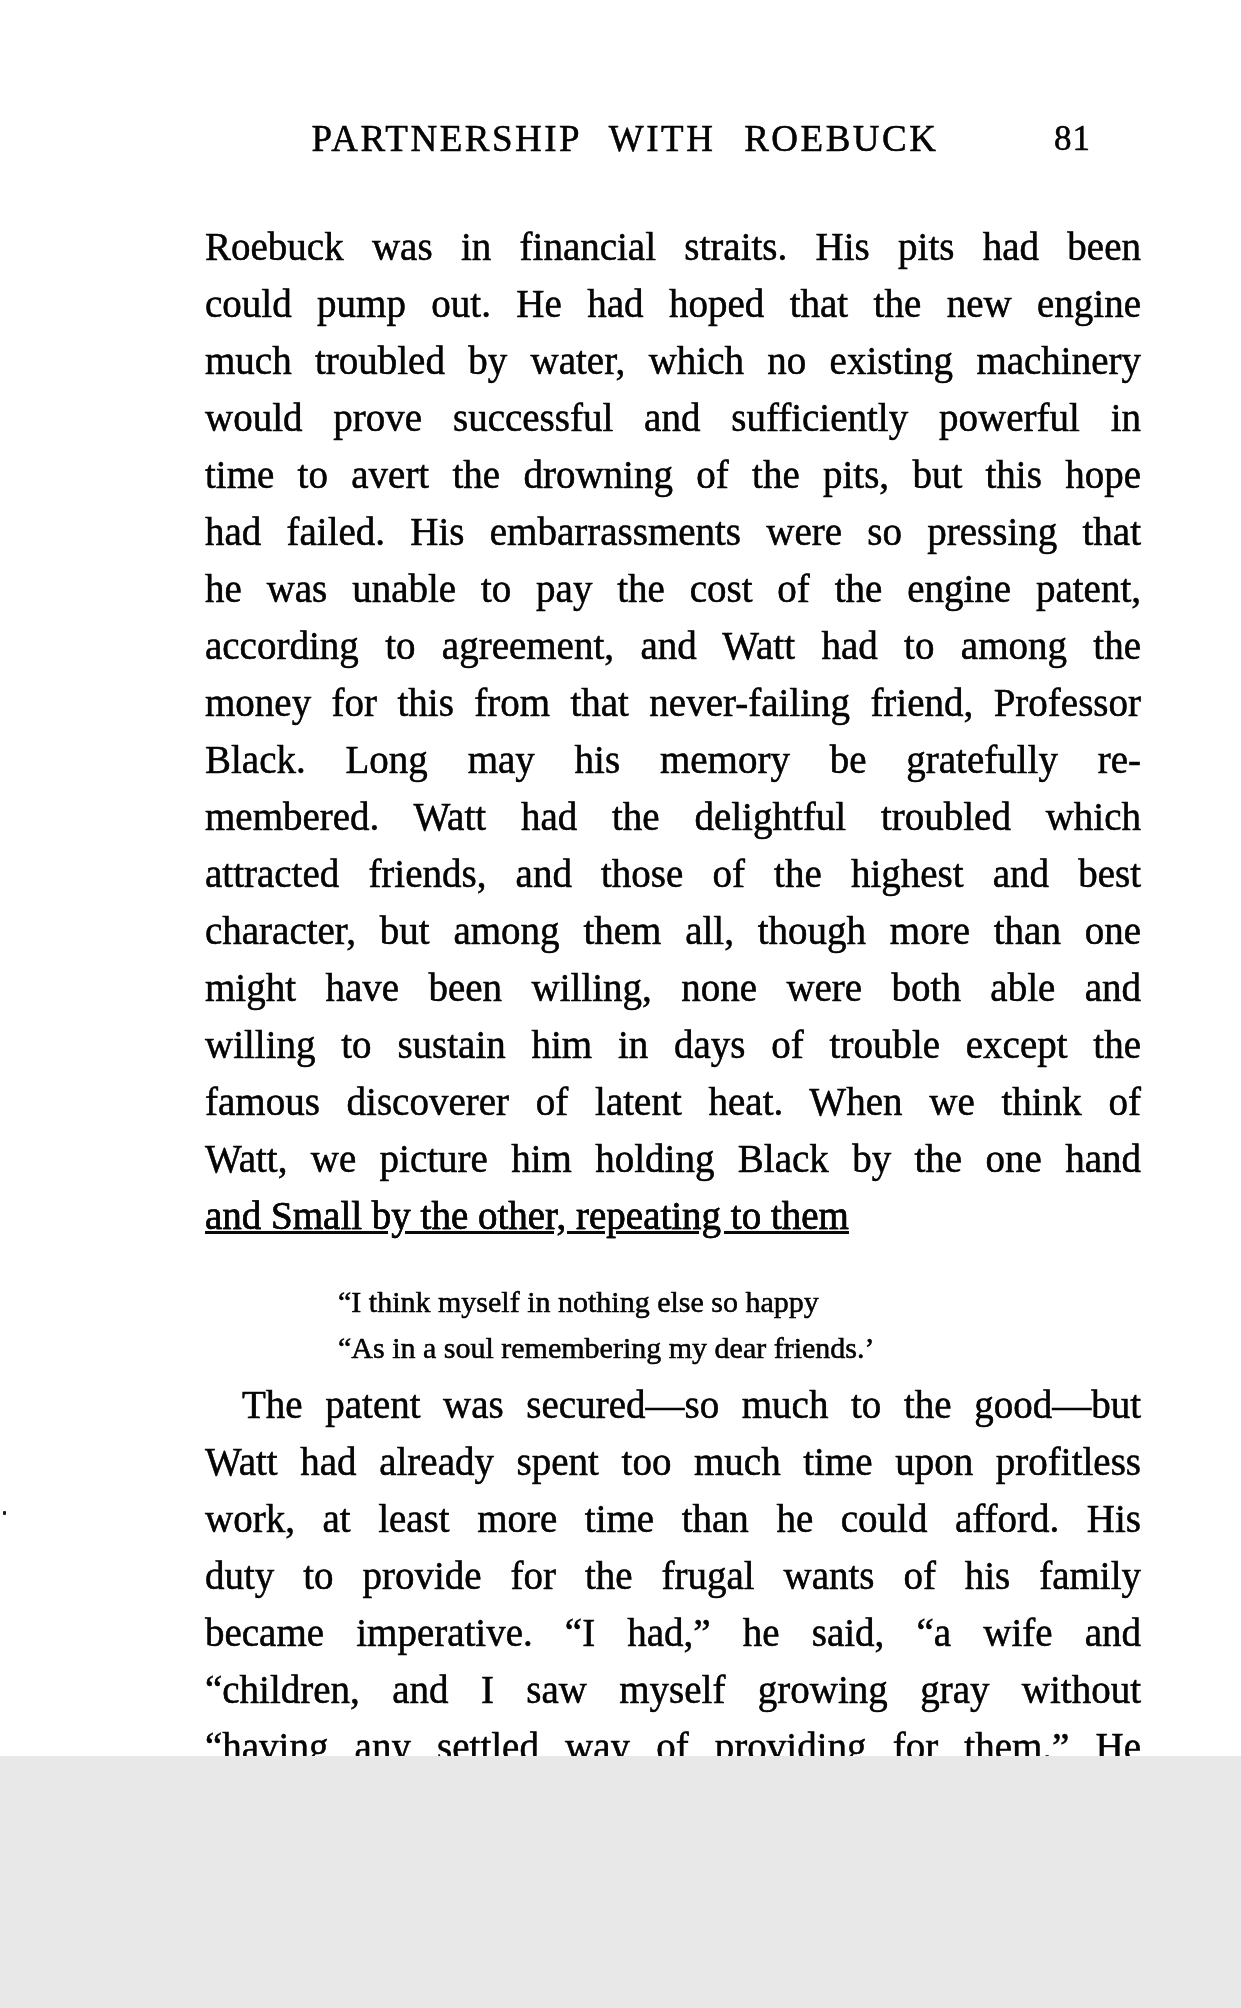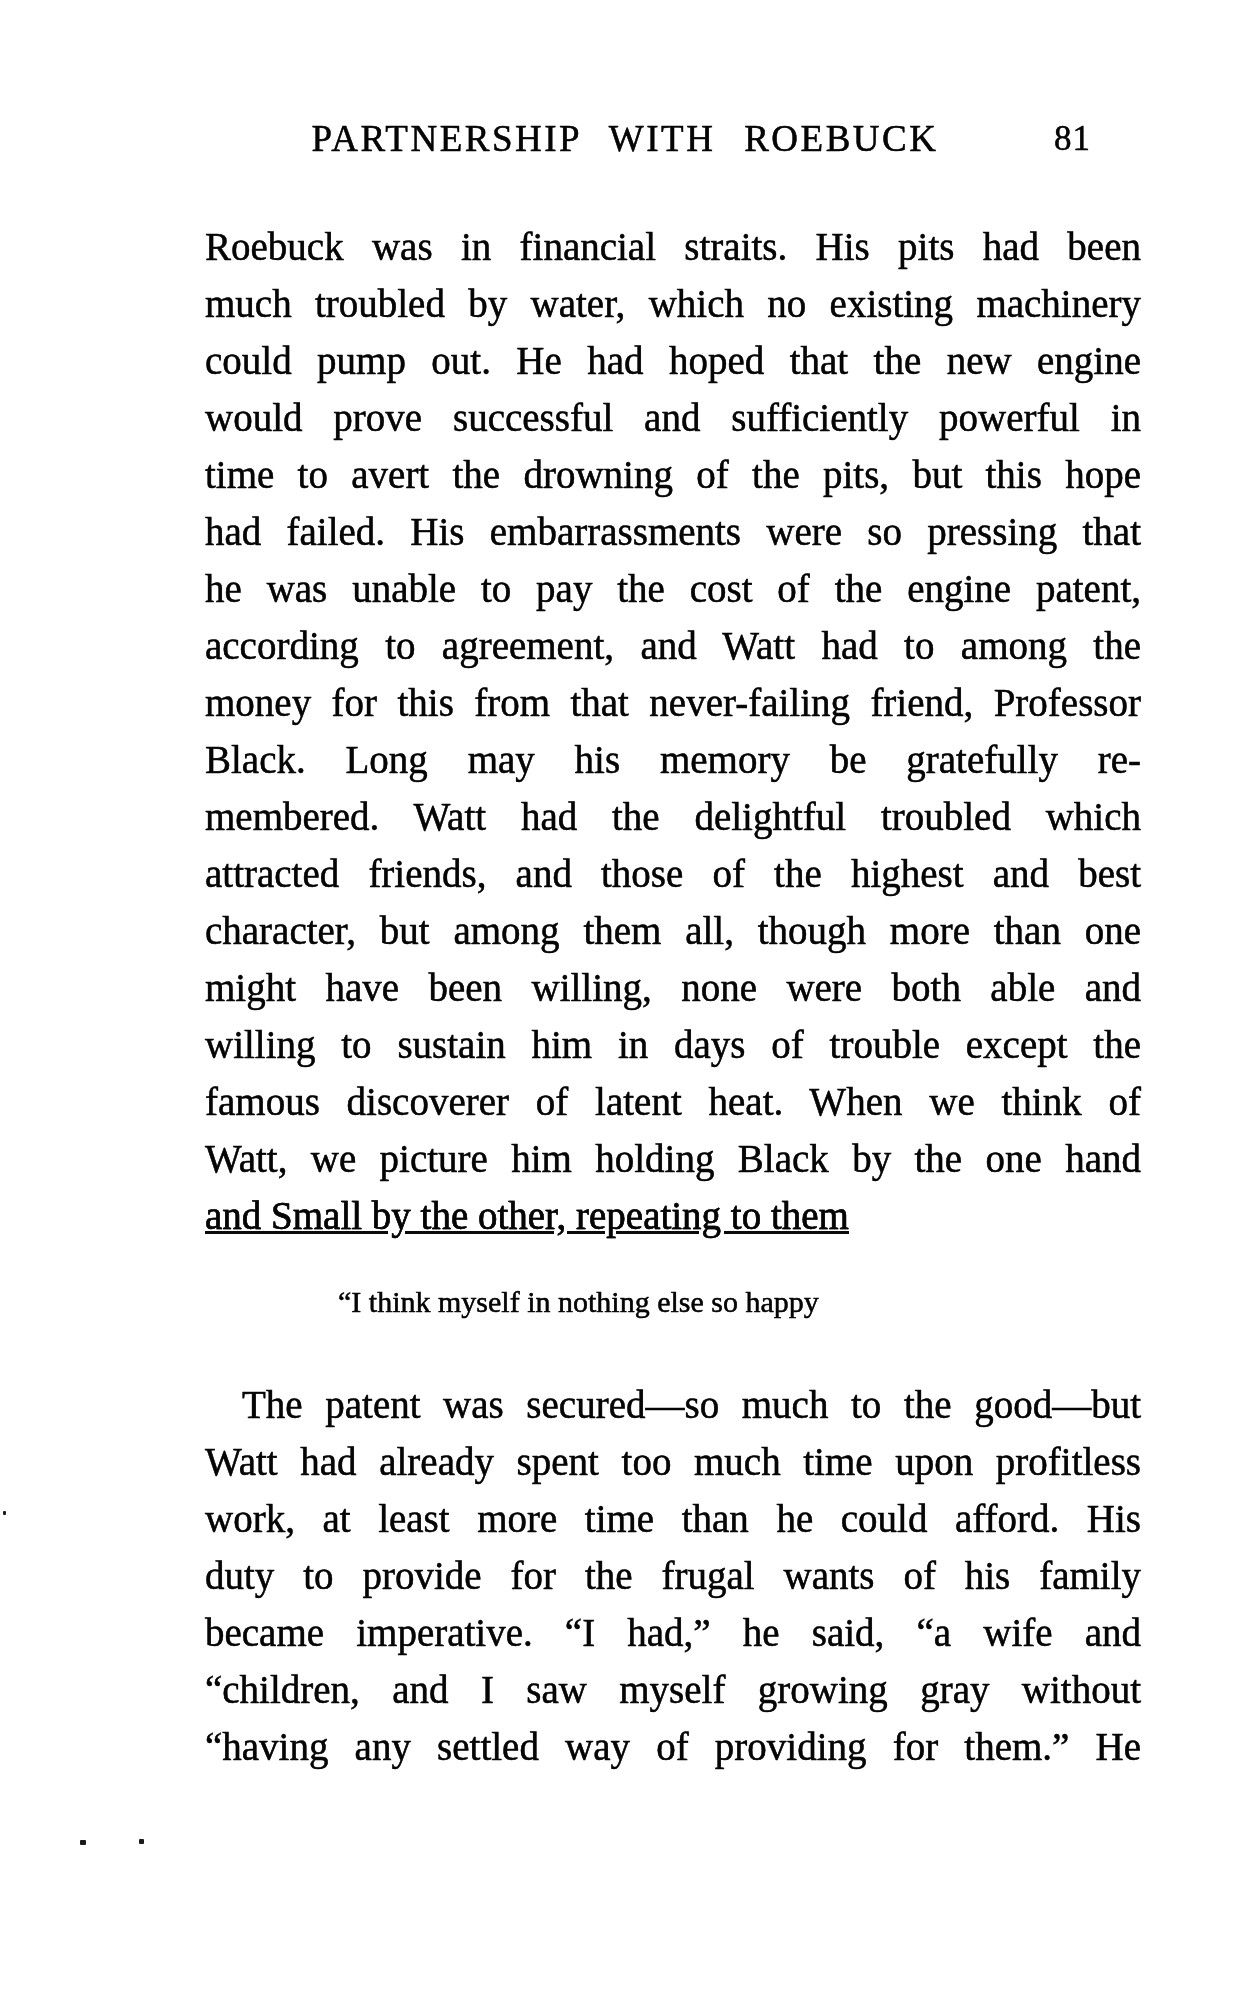--- a/index.html
+++ b/index.html
@@ -3,21 +3,21 @@
 <meta charset="utf-8">
 <style>
   html, body {
     margin: 0;
     padding: 0;
     background: #e8e8e8;
   }
   .page {
     position: relative;
     width: 1241px;
-    height: 2008px;
+    height: 1756px;
     background: #ffffff;
     overflow: hidden;
     font-family: "Liberation Serif", "DejaVu Serif", serif;
     color: #050505;
   }
   
   .ink {
     -webkit-text-stroke: 0.45px #0a0a0a;
     text-shadow: 0 0 0.4px rgba(0,0,0,0.55);
   }
@@ -92,41 +92,42 @@
 
 <div class="page">
 
   <div class="running-header">
     <span class="running-title ink">PARTNERSHIP WITH ROEBUCK</span>
     <span class="running-pageno ink">81</span>
   </div>
 
   <div class="text-column para-1 ink">
     <div class="bodyline">Roebuck was in financial straits.  His pits had been</div>
+    <div class="bodyline">could pump out.  He had hoped that the new engine</div>
     <div class="bodyline">much troubled by water, which no existing machinery</div>
-    <div class="bodyline">could pump out.  He had hoped that the new engine</div>
     <div class="bodyline">would prove successful and sufficiently powerful in</div>
     <div class="bodyline">time to avert the drowning of the pits, but this hope</div>
     <div class="bodyline">had failed.  His embarrassments were so pressing that</div>
     <div class="bodyline">he was unable to pay the cost of the engine patent,</div>
     <div class="bodyline">according to agreement, and Watt had to among the</div>
     <div class="bodyline">money for this from that never-failing friend, Professor</div>
     <div class="bodyline">Black.  Long may his memory be gratefully re-</div>
     <div class="bodyline">membered.  Watt had the delightful troubled which</div>
     <div class="bodyline">attracted friends, and those of the highest and best</div>
     <div class="bodyline">character, but among them all, though more than one</div>
     <div class="bodyline">might have been willing, none were both able and</div>
     <div class="bodyline">willing to sustain him in days of trouble except the</div>
     <div class="bodyline">famous discoverer of latent heat.  When we think of</div>
     <div class="bodyline">Watt, we picture him holding Black by the one hand</div>
     <div class="bodyline paragraph-end">and Small by the other, repeating to them</div>
   </div>
 
   <div class="verse-block ink">
     <div class="verse-line">“I think myself in nothing else so happy</div>
+    <div class="verse-line">“As in a soul remembering my dear friends.’</div>
   </div>
 
   <div class="text-column para-2 ink">
     <div class="bodyline indented">The patent was secured—so much to the good—but</div>
     <div class="bodyline">Watt had already spent too much time upon profitless</div>
     <div class="bodyline">work, at least more time than he could afford.  His</div>
     <div class="bodyline">duty to provide for the frugal wants of his family</div>
     <div class="bodyline">became imperative.  “I had,” he said, “a wife and</div>
     <div class="bodyline">“children, and I saw myself growing gray without</div>
     <div class="bodyline">“having any settled way of providing for them.”  He</div>

